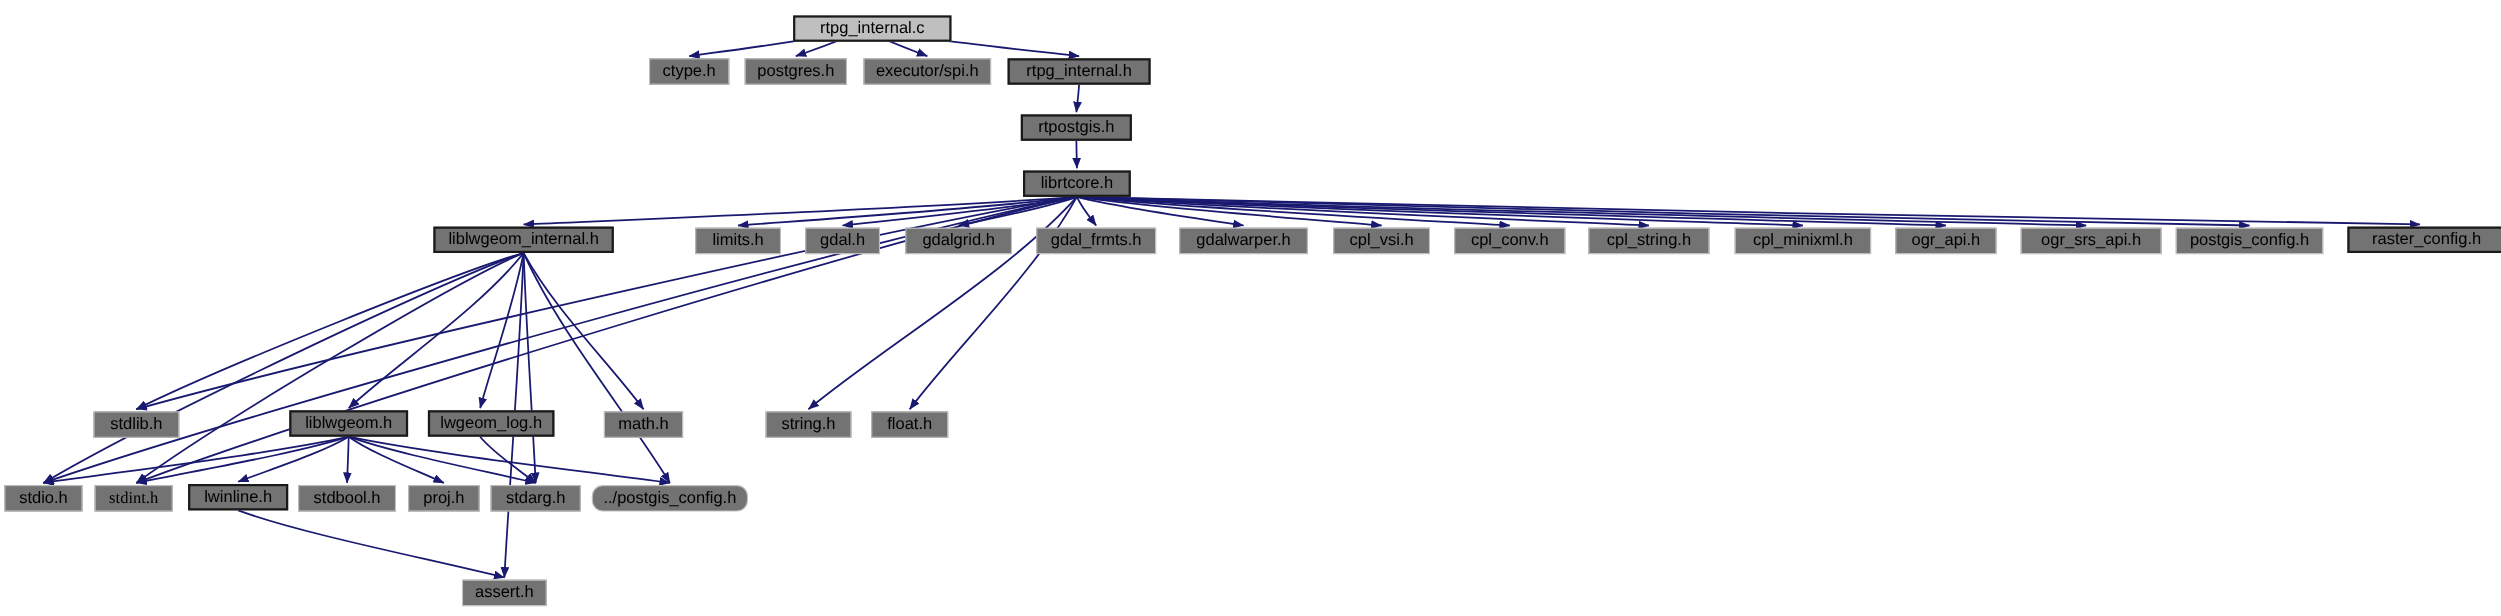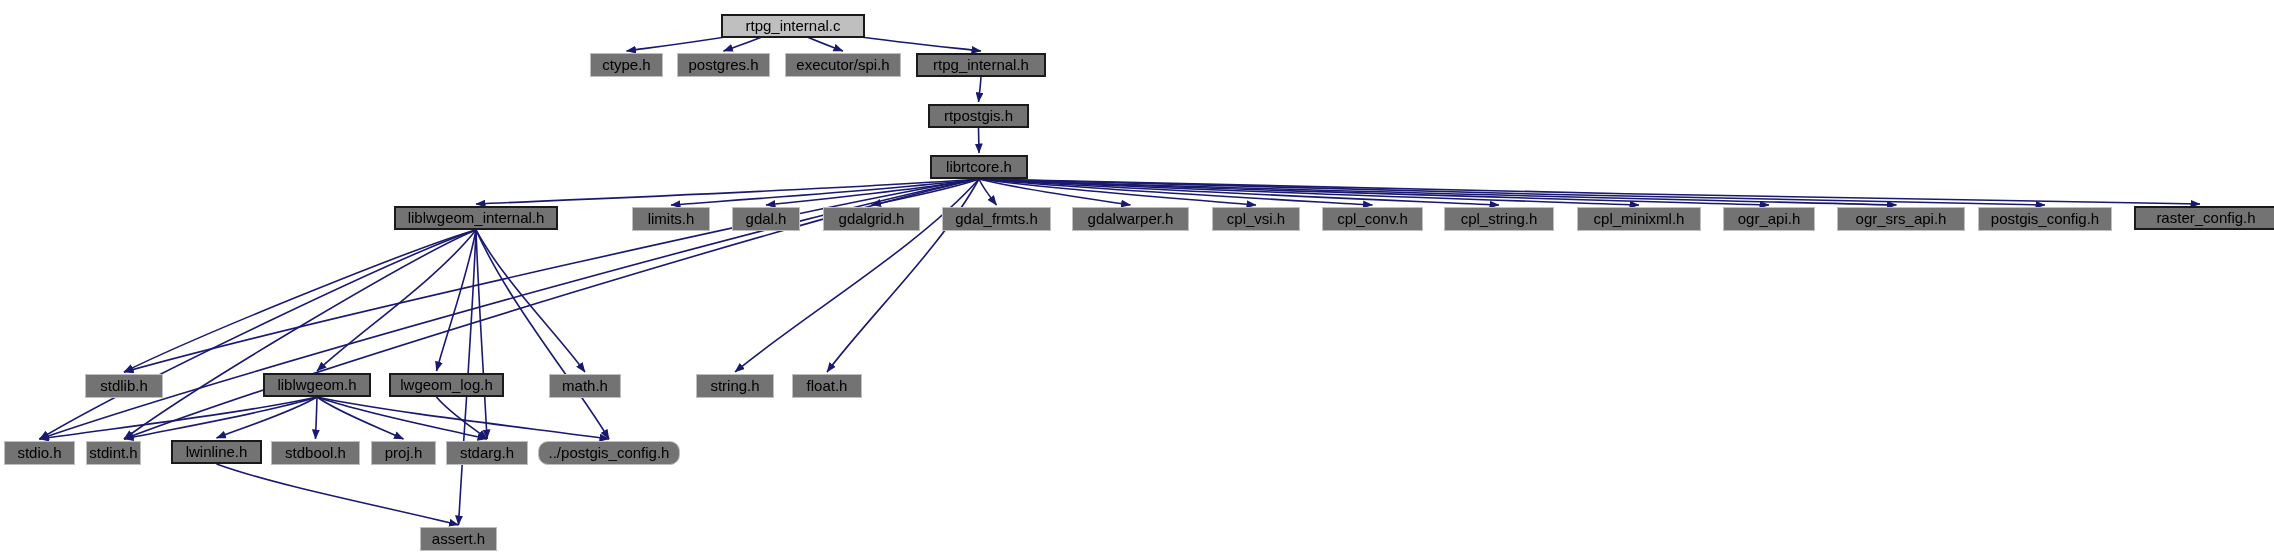--- a/index.html
+++ b/index.html
@@ -109,20 +109,20 @@
     <div class="node" style="left: 1837px; top: 207px; width: 128px;">ogr_srs_api.h</div>
     <div class="node" style="left: 1978px; top: 207px; width: 134px;">postgis_config.h</div>
     <div class="node bold" style="left: 2134px; top: 206px; width: 144px;">raster_config.h</div>
     <div class="node" style="left: 85px; top: 374px; width: 78px;">stdlib.h</div>
     <div class="node bold" style="left: 263px; top: 373px; width: 108px;">liblwgeom.h</div>
     <div class="node bold" style="left: 389px; top: 373px; width: 115px;">lwgeom_log.h</div>
     <div class="node" style="left: 549px; top: 374px; width: 72px;">math.h</div>
     <div class="node" style="left: 696px; top: 374px; width: 78px;">string.h</div>
     <div class="node" style="left: 792px; top: 374px; width: 70px;">float.h</div>
     <div class="node" style="left: 4px; top: 441px; width: 71px;">stdio.h</div>
-    <div class="node" style="left: 86px; top: 441px; width: 55px;">stdint.h</div>
+    <div class="node" style="left: 86px; top: 441px; width: 71px; font-family: Liberation Serif, serif;">stdint.h</div>
     <div class="node bold" style="left: 171px; top: 440px; width: 91px;">lwinline.h</div>
     <div class="node" style="left: 271px; top: 441px; width: 89px;">stdbool.h</div>
     <div class="node" style="left: 371px; top: 441px; width: 65px;">proj.h</div>
     <div class="node" style="left: 446px; top: 441px; width: 82px;">stdarg.h</div>
     <div class="node" style="left: 538px; top: 441px; width: 142px; border-radius: 10px;">../postgis_config.h</div>
     <div class="node" style="left: 420px; top: 527px; width: 77px;">assert.h</div>
   </div>
 
 </body></html>

